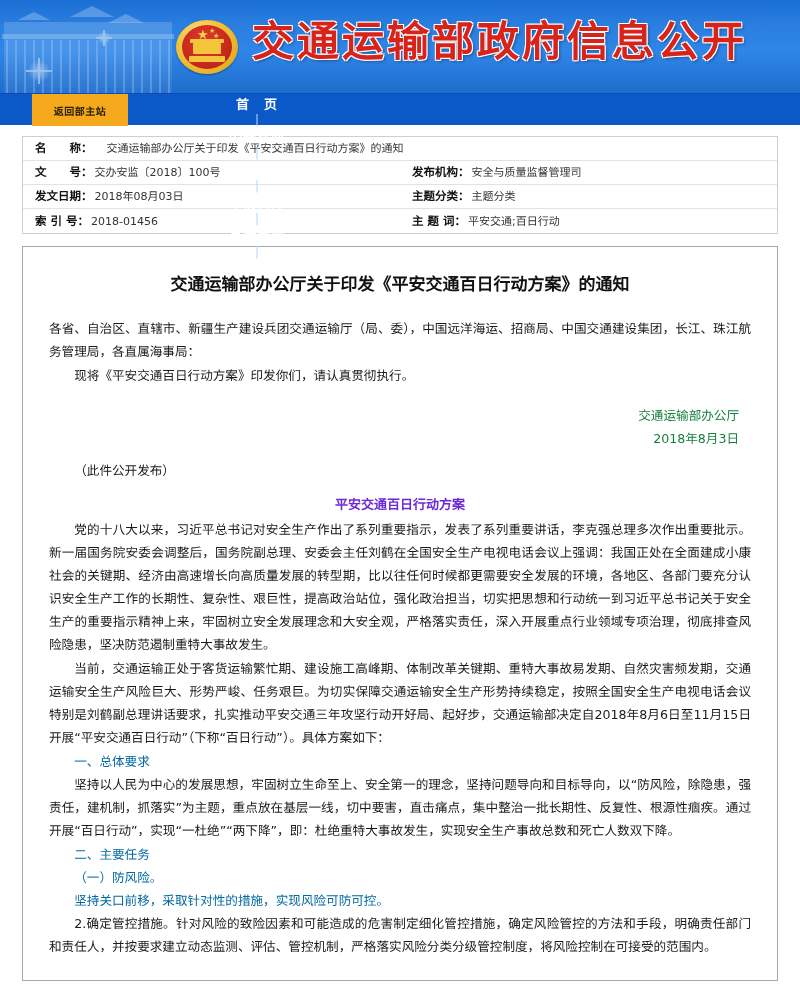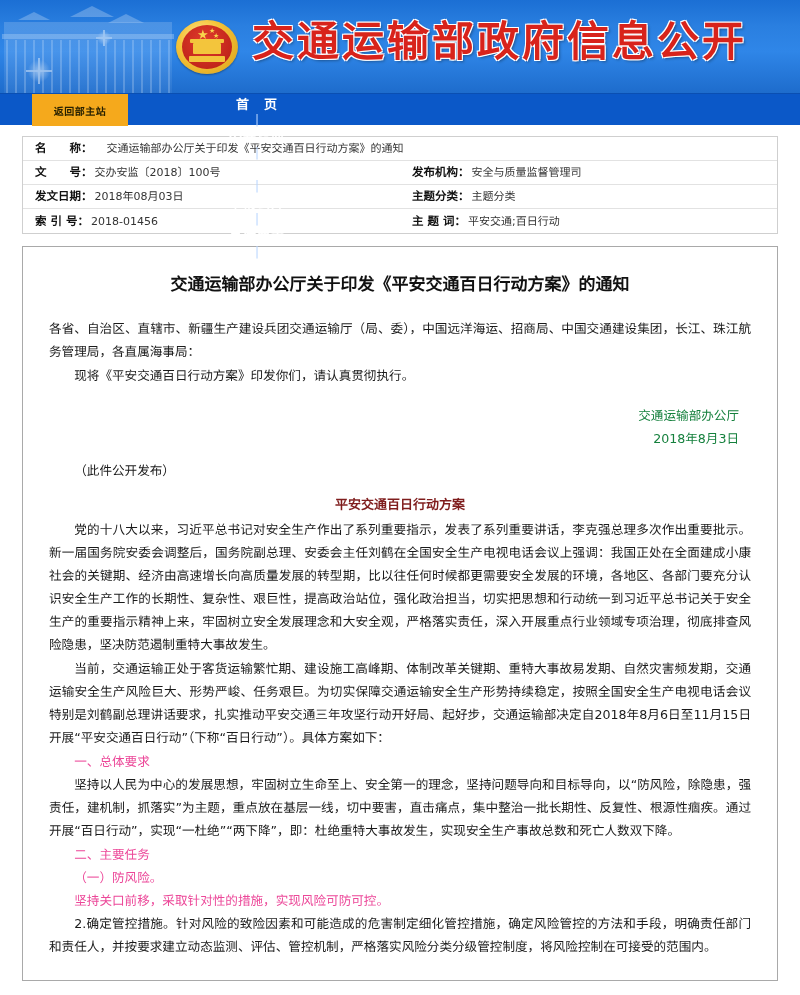--- a/index.html
+++ b/index.html
@@ -202,26 +202,26 @@
     margin: 0 0 1px 0;
   }
   .p.ind { text-indent: 2em; }
   .gap-sm { height: 9px; }
   .gap-md { height: 16px; }
   .sig {
     font-size: 12.6px; line-height: 23px; color: #15803d;
     text-align: right; padding-right: 12px;
   }
   .sec-title {
-    font-size: 12.6px; line-height: 23px; color: #ec4899;
+    font-size: 12.6px; line-height: 23px; color: #0369a1;
     text-indent: 2em; font-weight: 400;
   }
   .subhead {
     font-size: 13px; font-weight: 700; text-align: center;
-    line-height: 26px; color: #7f1d1d;
+    line-height: 26px; color: #6d28d9;
     font-family: "DejaVu Serif", "Liberation Serif", serif;
   }
 </style>
 </head>
 <body>
 
 <div class="banner">
   <div class="bldg">
     <div class="body1"></div>
     <div class="cols"></div>

